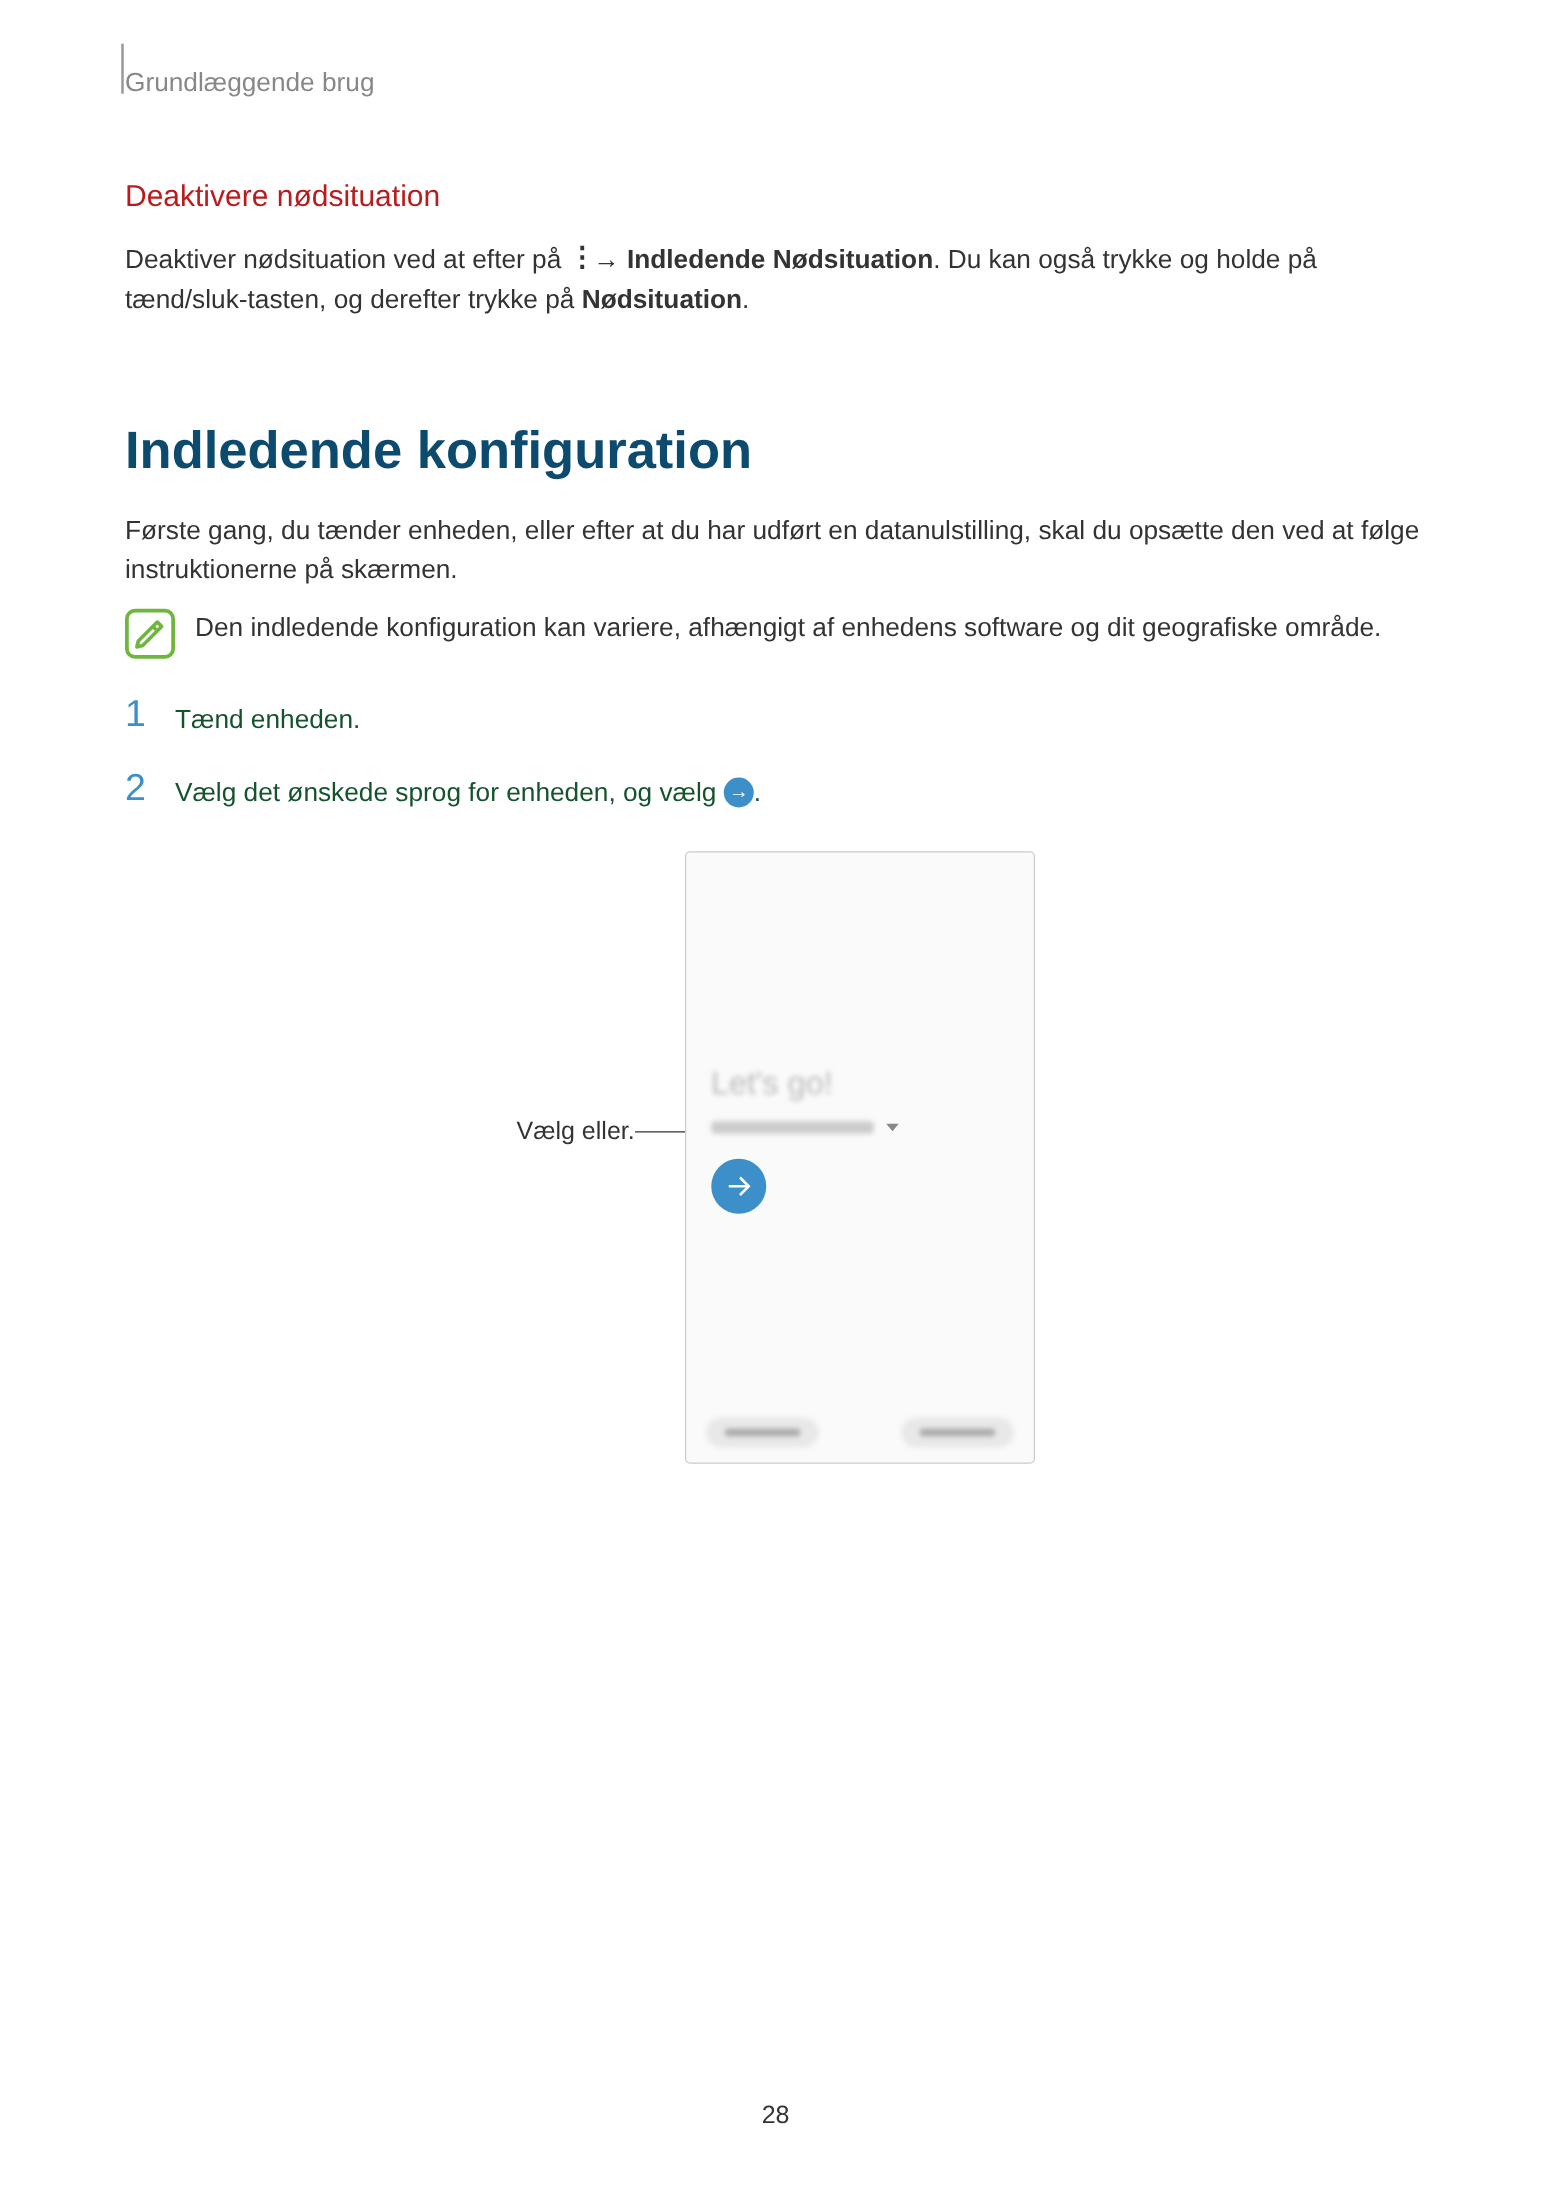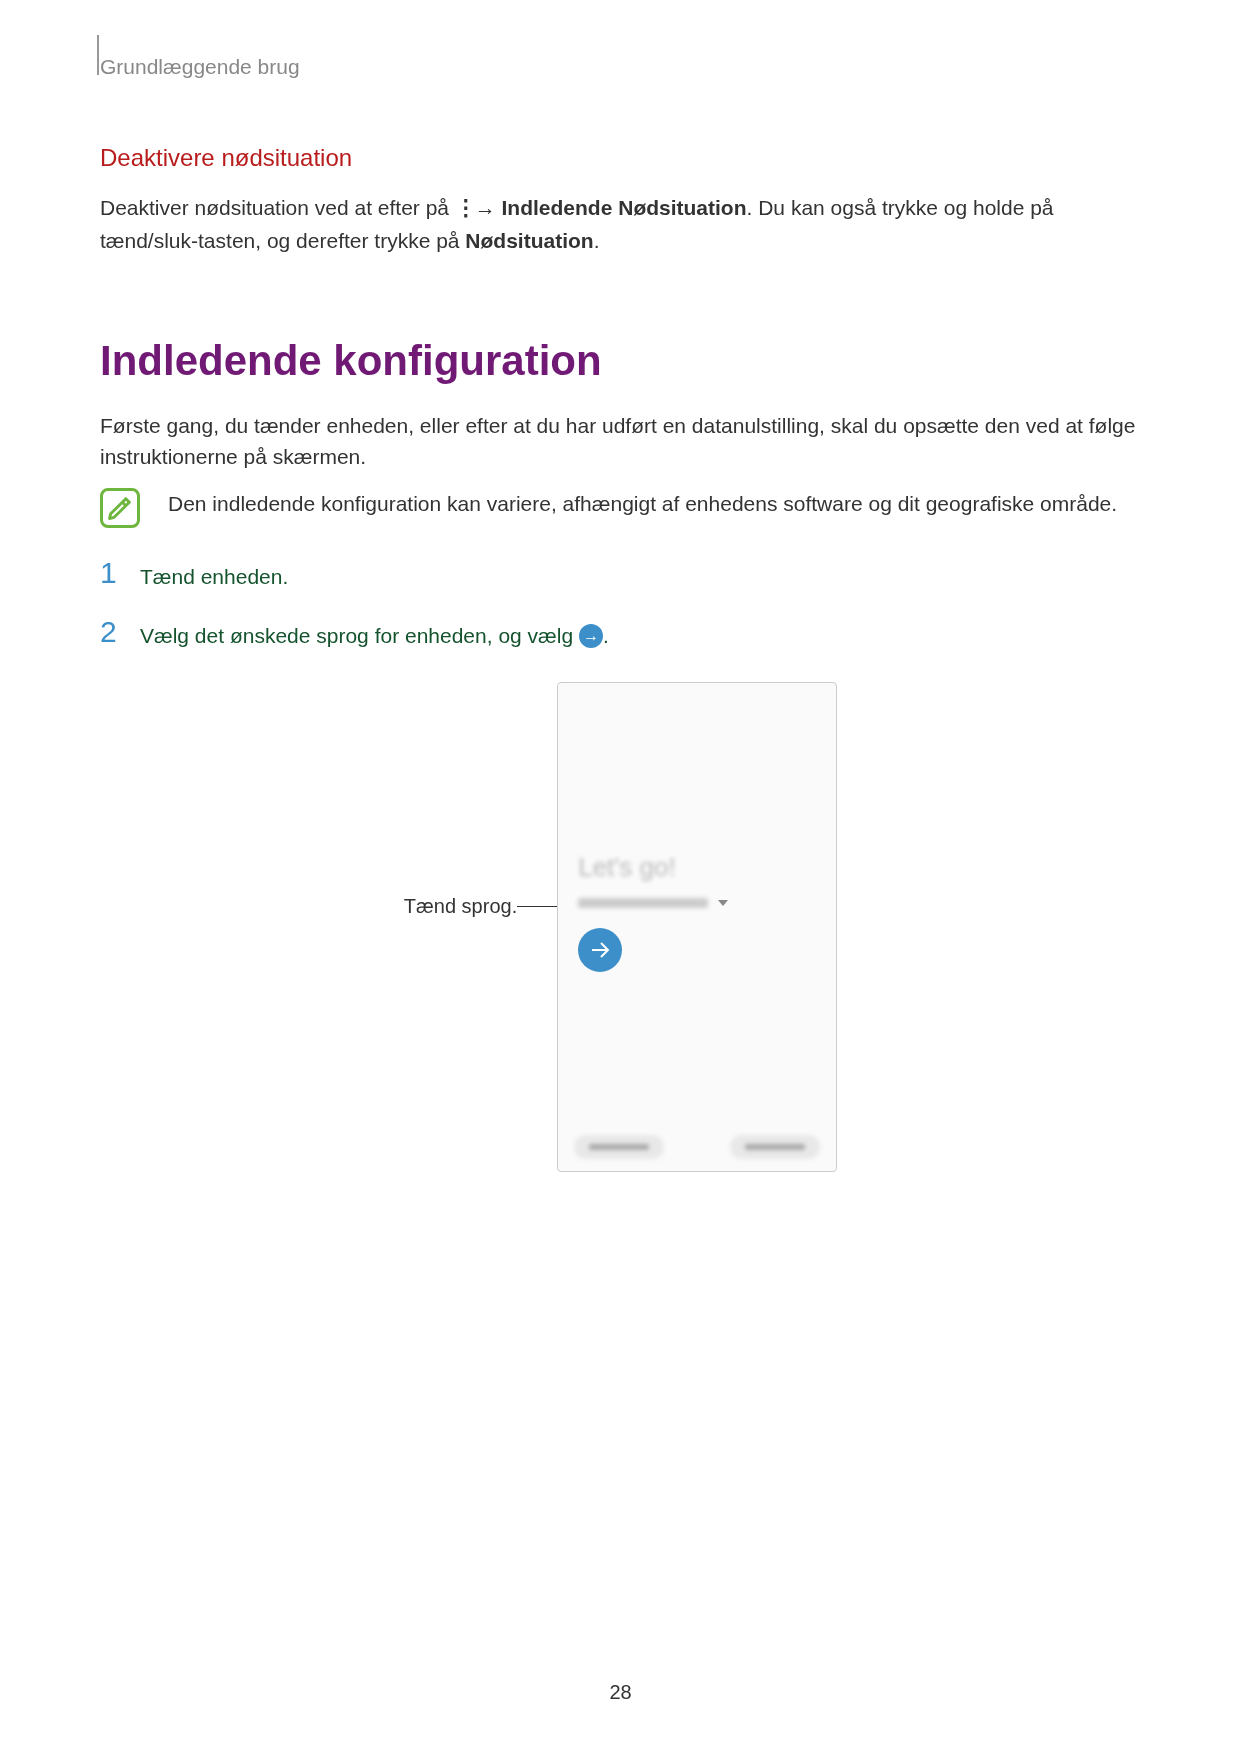--- a/index.html
+++ b/index.html
@@ -54,28 +54,28 @@
       top: -2px;
     }
     .more-icon::before {
       content: "⋮";
       font-size: 22px;
       font-weight: 900;
       line-height: 0;
     }
     .main-heading {
       font-size: 42px;
-      color: #701a75;
+      color: #0c4a6e;
       font-weight: 600;
       margin-top: 80px;
       margin-bottom: 25px;
     }
     .note-block {
       display: flex;
-      gap: 28px;
+      gap: 16px;
       margin-top: 15px;
       margin-bottom: 30px;
     }
     .note-icon {
       width: 40px;
       height: 40px;
       border: 3px solid #6fb63e;
       border-radius: 8px;
       display: flex;
       align-items: center;
@@ -273,21 +273,21 @@
 </div>
 
 <div class="step">
   <div class="step-number">2</div>
   <div class="step-text">
     <span>Vælg det ønskede sprog for enheden, og vælg </span><span class="arrow-circle-inline"></span><span>.</span>
   </div>
 </div>
 
 <div class="screenshot-container">
-  <div class="callout-label">Tænd sprog.</div>
+  <div class="callout-label">Vælg eller.</div>
   <div class="callout-line"></div>
   <div class="phone-frame">
     <div class="phone-top-spacer"></div>
     <div class="phone-content">
       <div class="lets-go">Let's go!</div>
       <div class="lang-selector">
         <div class="lang-text"></div>
         <div class="lang-caret"></div>
       </div>
       <div class="next-button">

